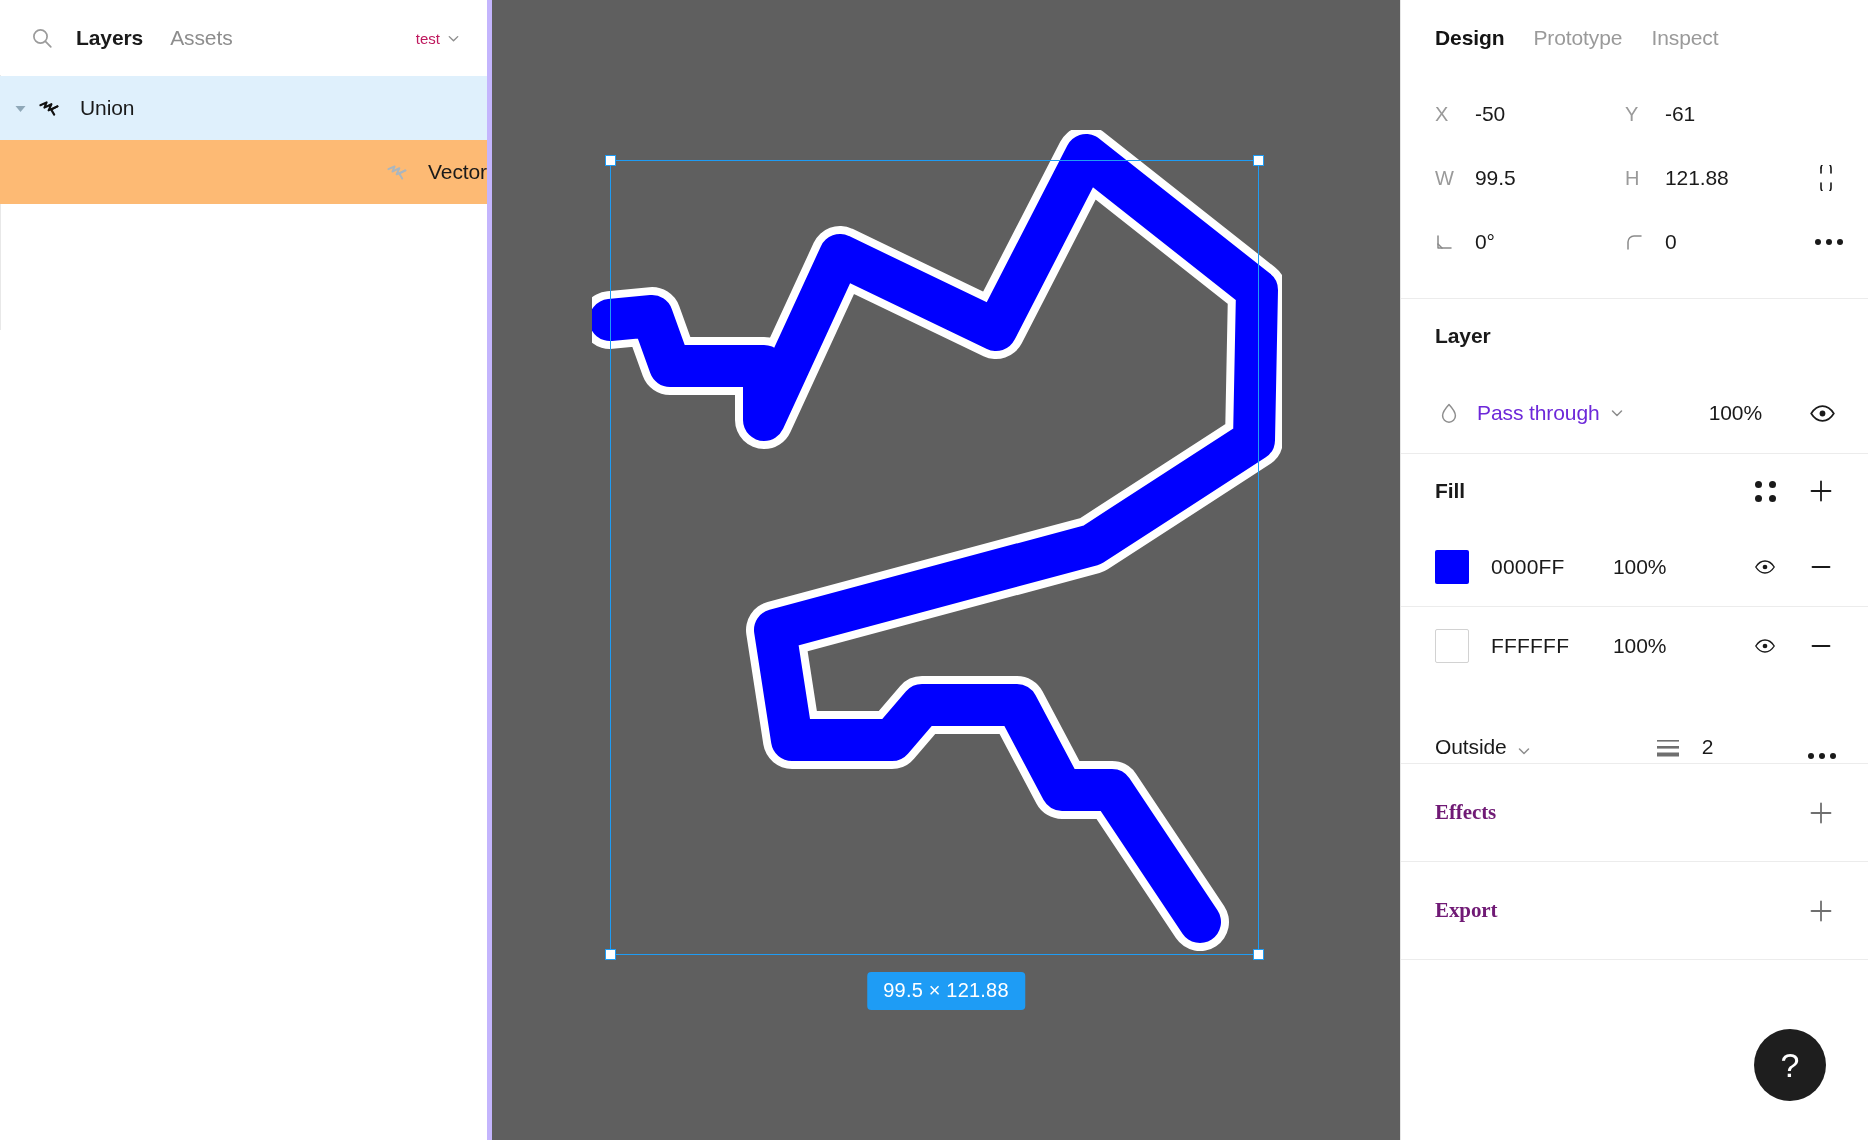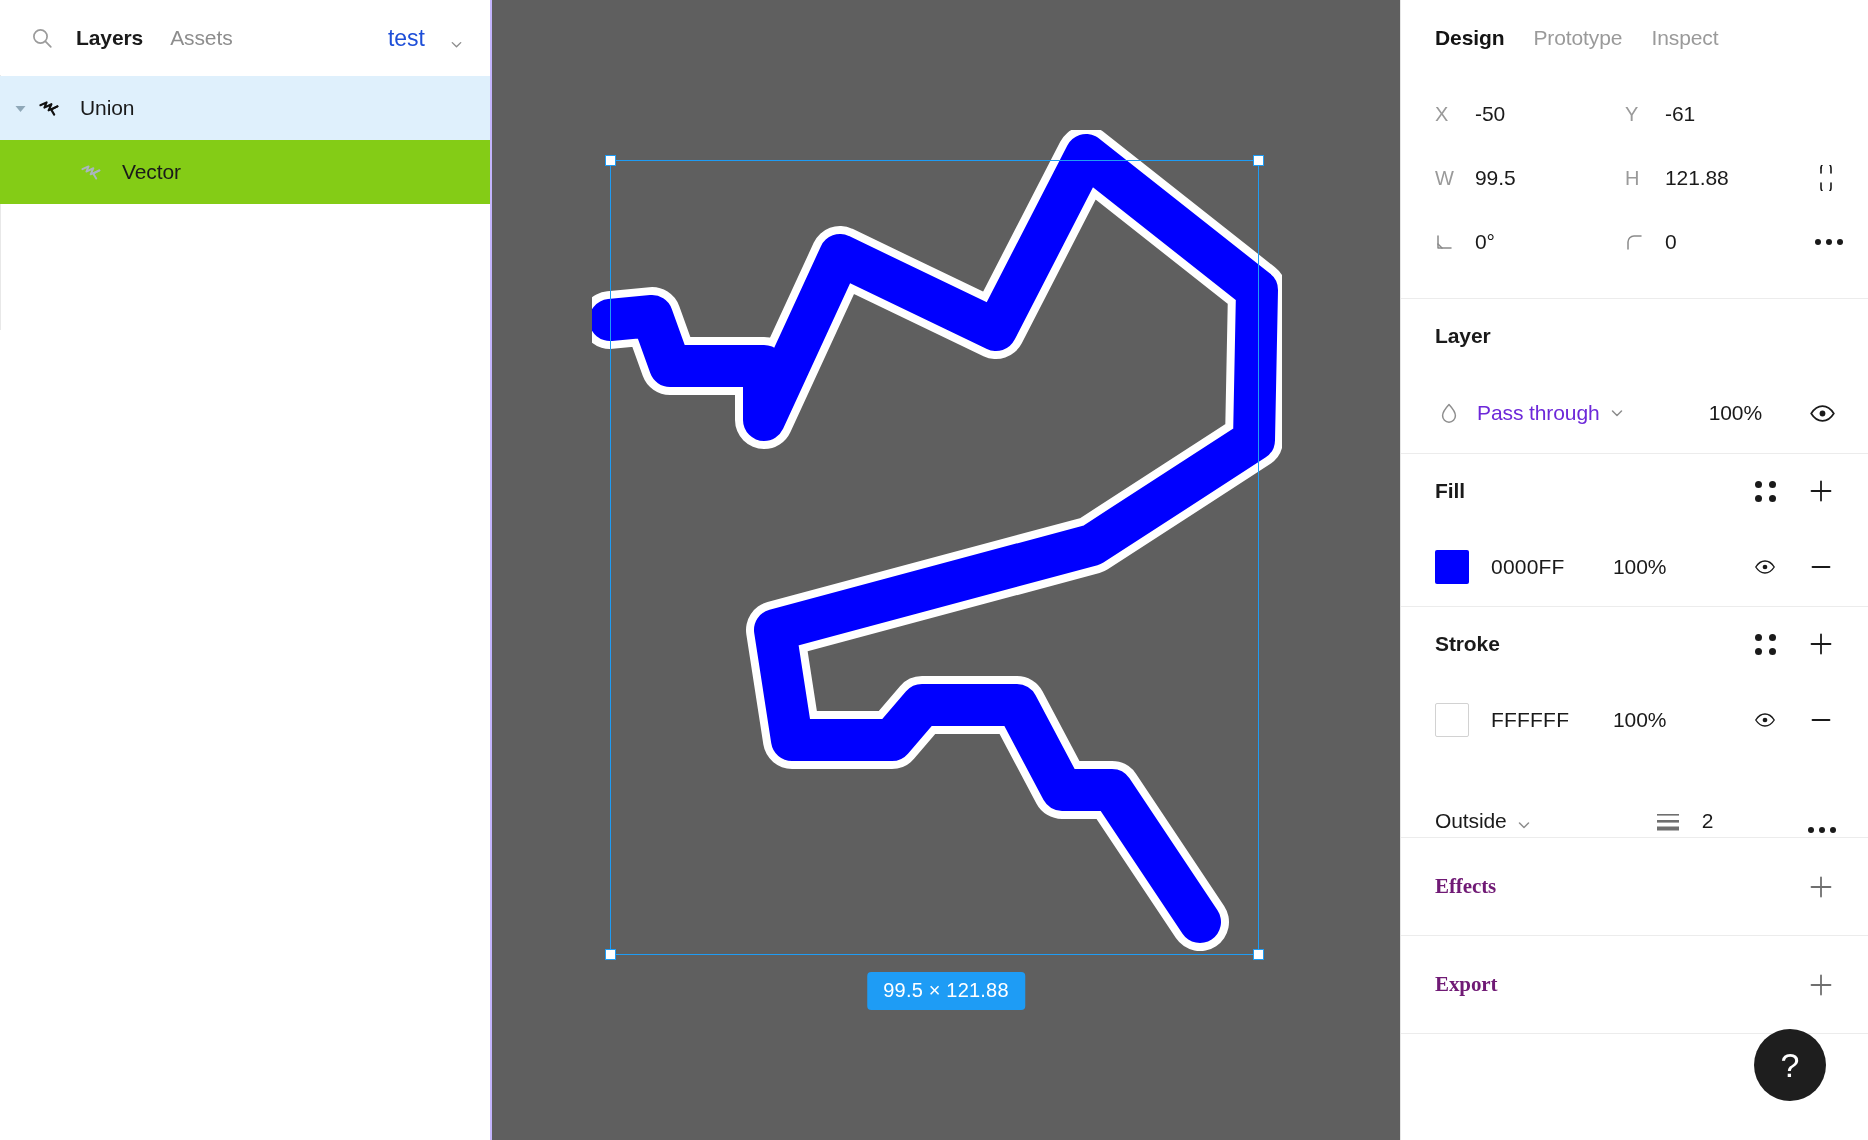--- a/index.html
+++ b/index.html
@@ -20,21 +20,21 @@
     display: flex;
     background: #ffffff;
   }
 
   
   .left-panel {
     position: relative;
     width: 492px;
     height: 1140px;
     background: #ffffff;
-    border-right: 2px solid #c4b5fd;
+    border-right: 5px solid #c4b5fd;
     box-sizing: border-box;
     flex: 0 0 492px;
   }
 
   .left-edge-rule {
     position: absolute;
     left: 0;
     top: 75px;
     width: 1px;
     height: 255px;
@@ -69,43 +69,43 @@
   }
   .lp-tab.active {
     color: #1a1a1a;
     font-weight: 700;
   }
 
   .lp-page-select {
     margin-left: auto;
     display: flex;
     align-items: center;
-    gap: 24px;
-    font-size: 23px;
-    color: #1d4ed8;
+    gap: 6px;
+    font-size: 15px;
+    color: #be185d;
     cursor: pointer;
     padding-right: 4px;
   }
   .chev {
     width: 15px;
     height: 15px;
     display: block;
     color: #8d8d8d;
   }
 
   .layer-row {
     height: 64px;
     display: flex;
     align-items: center;
     box-sizing: border-box;
     cursor: pointer;
     position: relative;
   }
   .layer-row.selected { background: #dff0fc; }
-  .layer-row.child    { background: #84cc16; }
+  .layer-row.child    { background: #fdba74; justify-content: flex-end; }
 
   .disclosure {
     width: 20px;
     height: 64px;
     margin-left: 10px;
     display: flex;
     align-items: center;
     justify-content: center;
     flex: 0 0 20px;
     cursor: pointer;
@@ -662,39 +662,20 @@
           <span class="minus">
             <svg viewBox="0 0 24 24" fill="none" stroke="currentColor" stroke-width="1.8" stroke-linecap="round">
               <line x1="3.5" y1="12" x2="20.5" y2="12"></line>
             </svg>
           </span>
         </span>
       </div>
     </section>
 
     <section class="rp-section">
-      <div class="sec-head">
-        <span class="sec-title">Stroke</span>
-        <span class="sec-actions">
-          <span class="icon-btn">
-            <span class="grid4">
-                <i></i>
-                <i></i>
-                <i></i>
-                <i></i>
-              </span>
-          </span>
-          <span class="icon-btn plus">
-            <svg viewBox="0 0 26 26" fill="none" stroke="currentColor" stroke-width="1.8" stroke-linecap="round">
-              <line x1="13" y1="3.5" x2="13" y2="22.5"></line>
-              <line x1="3.5" y1="13" x2="22.5" y2="13"></line>
-            </svg>
-          </span>
-        </span>
-      </div>
       <div class="paint-row">
         <span class="swatch bordered" id="stroke-swatch" style="background: rgb(255, 255, 255);"></span>
         <span class="paint-hex">FFFFFF</span>
         <span class="paint-op">100%</span>
         <span class="paint-actions">
           <span class="icon-btn">
             <svg viewBox="0 0 27 27" fill="none" stroke="currentColor" stroke-width="1.7">
               <path d="M2.2 13.5 C5.5 8.2 9.3 6.1 13.5 6.1 C17.7 6.1 21.5 8.2 24.8 13.5 C21.5 18.8 17.7 20.9 13.5 20.9 C9.3 20.9 5.5 18.8 2.2 13.5 Z"></path>
               <circle cx="13.5" cy="13.5" r="2.9" fill="currentColor" stroke="none"></circle>
             </svg>

